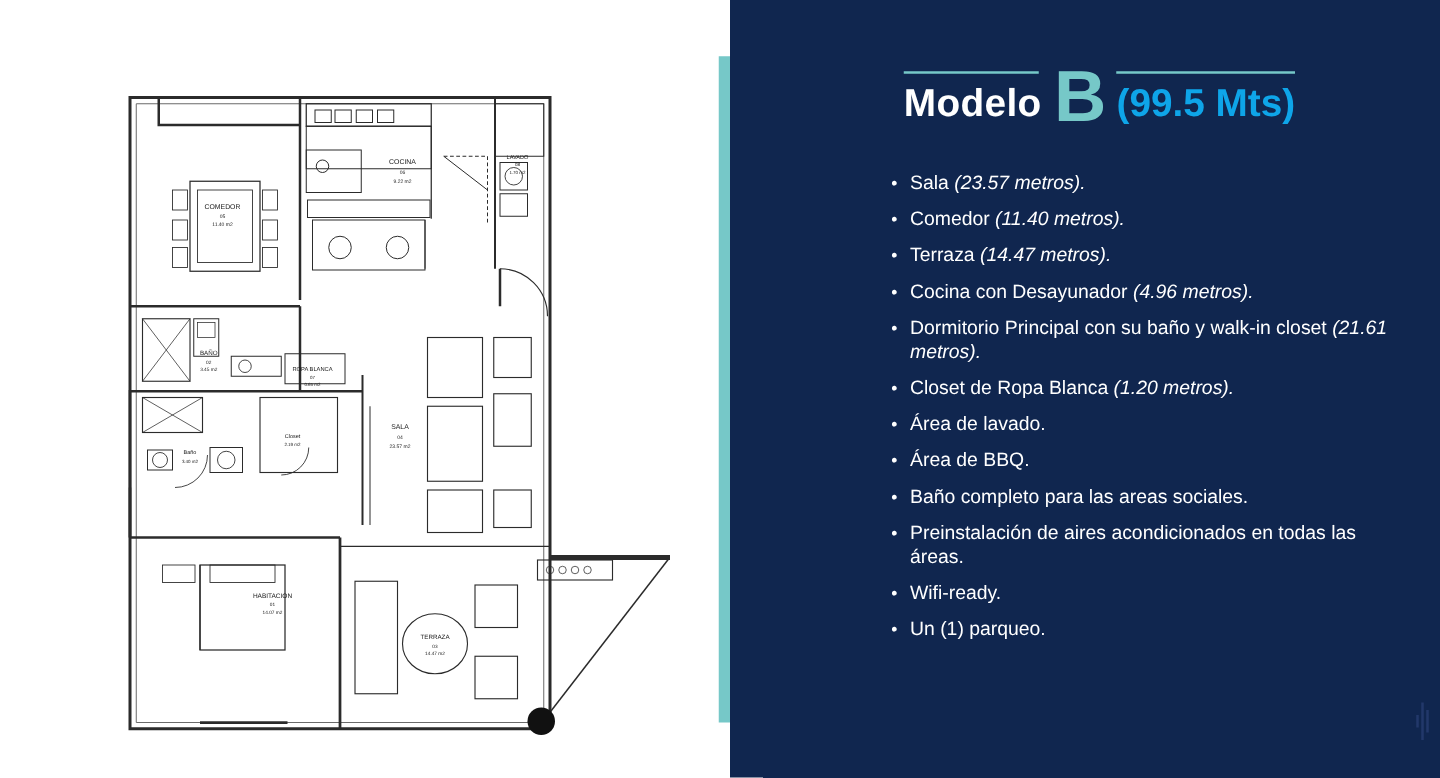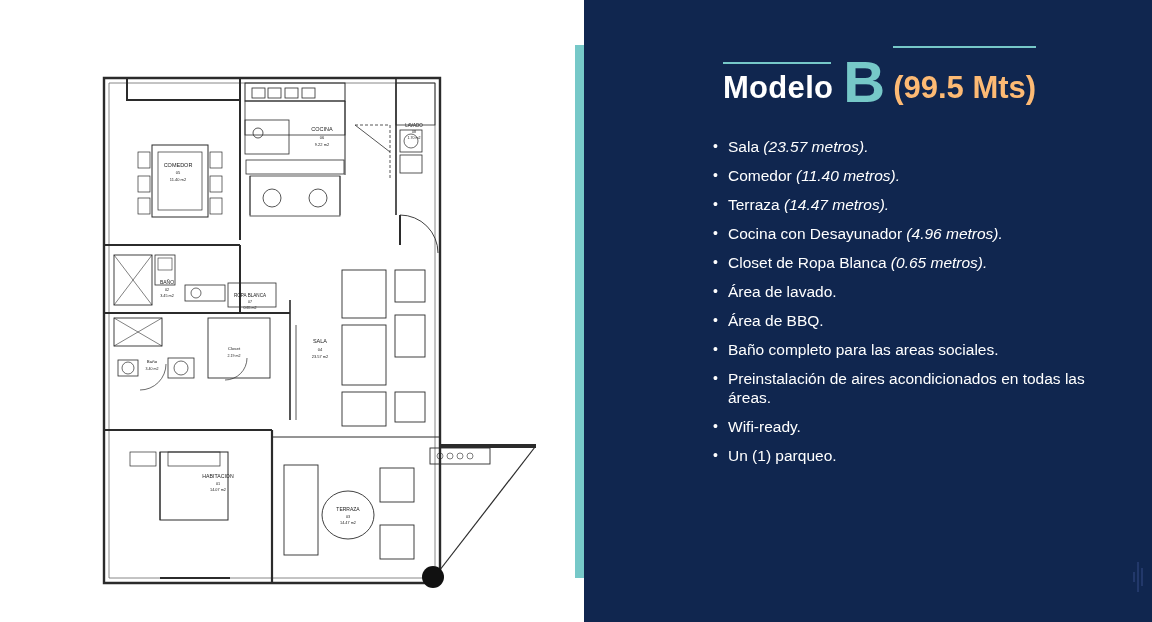--- a/index.html
+++ b/index.html
@@ -74,22 +74,22 @@
     color: #76c8c8;
     line-height: 0.9;
     margin: 0 8px 0 10px;
     position: relative;
     top: 4px;
   }
   .title-mts {
     position: relative;
     font-size: 31px;
     font-weight: bold;
-    color: #fdba74;
-    padding-top: 22px;
+    color: #0ea5e9;
+    padding-top: 6px;
   }
   .title-mts::before {
     content: "";
     position: absolute;
     left: 0;
     right: 0;
     top: -2px;
     height: 2px;
     background: #76c8c8;
   }
@@ -309,21 +309,22 @@
         <span class="title-b">B</span>
         <span class="title-mts">(99.5 Mts)</span>
       </div>
     </div>
 
     <ul class="features" id="feature-list">
         <li><span>Sala </span><em>(23.57 metros).</em></li>
         <li><span>Comedor </span><em>(11.40 metros).</em></li>
         <li><span>Terraza </span><em>(14.47 metros).</em></li>
         <li><span>Cocina con Desayunador </span><em>(4.96 metros).</em></li>
-        <li><span>Closet de Ropa Blanca </span><em>(0.65 metros).</em></li>
+        <li><span>Dormitorio Principal con su baño y walk-in closet </span><em>(21.61 metros).</em></li>
+        <li><span>Closet de Ropa Blanca </span><em>(1.20 metros).</em></li>
         <li><span>Área de lavado.</span></li>
         <li><span>Área de BBQ.</span></li>
         <li><span>Baño completo para las areas sociales.</span></li>
         <li><span>Preinstalación de aires acondicionados en todas las áreas.</span></li>
         <li><span>Wifi-ready.</span></li>
         <li><span>Un (1) parqueo.</span></li>
       </ul>
 
     <svg class="corner-mark" viewBox="0 0 20 34">
       <path d="M14 2 L14 32" stroke="#22386a" stroke-width="2" fill="none"></path>

